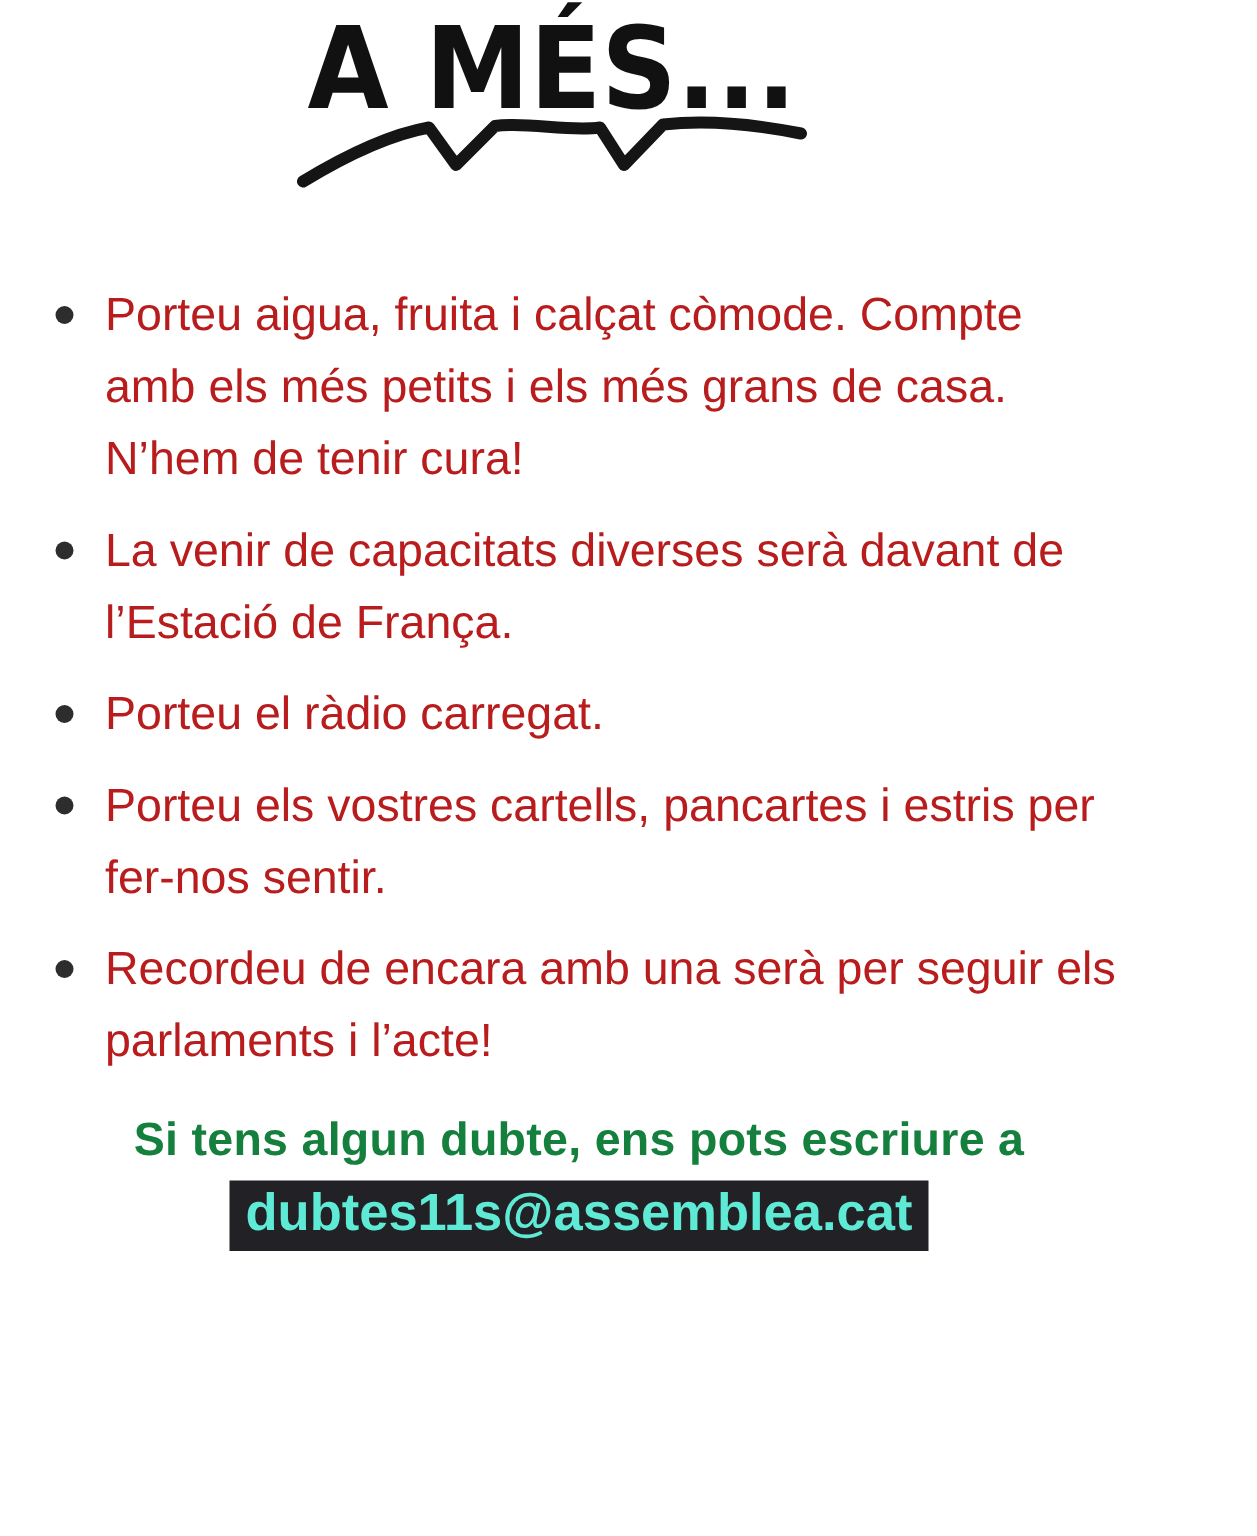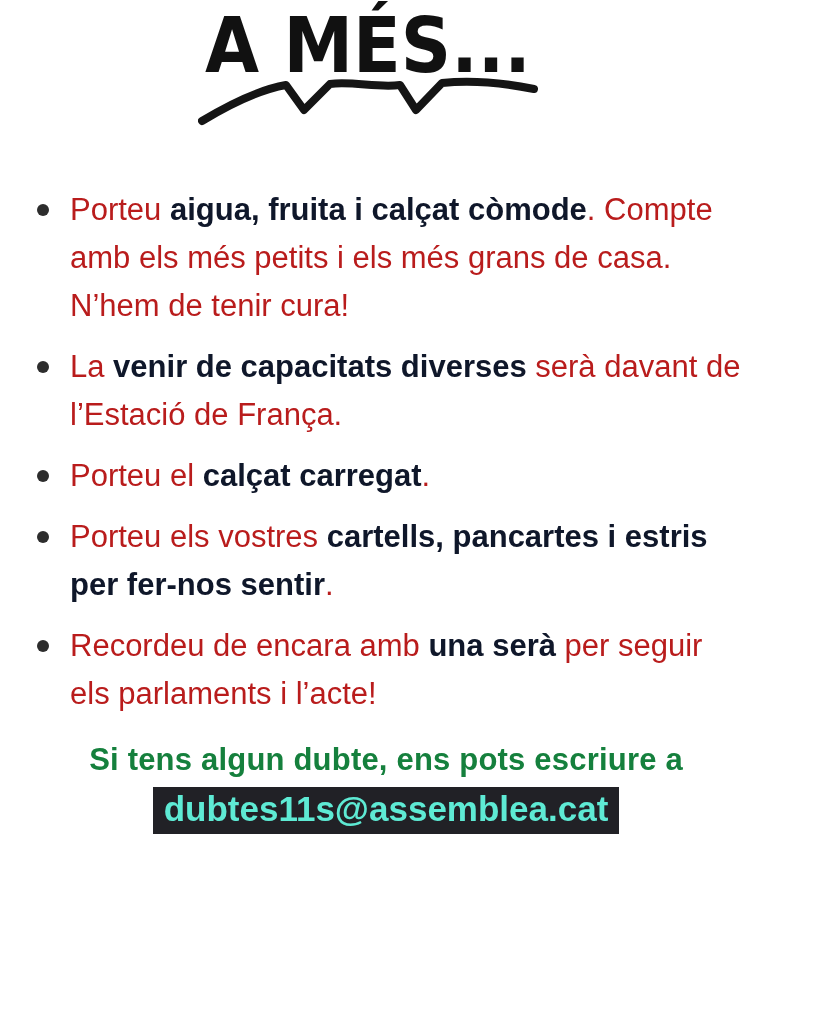--- a/index.html
+++ b/index.html
@@ -35,21 +35,21 @@
     line-height:48px;
     color:#3d3d3d;
   }
   .bullet-item { position:relative; padding-left:33px; margin:0 0 13px 0; }
   .dot {
     position:absolute; left:0; top:18px;
     width:12px; height:12px; border-radius:50%;
     background:#2d2d2d;
   }
   .seg-regular { font-weight:400; color:#b91c1c; }
-  .seg-bold { font-weight:700; color:#0f172a; }
+  .seg-bold { font-weight:400; color:#b91c1c; }
   .seg-link { font-weight:700; color:#9b9b9b; }
   .footer { text-align:center; margin-top:24px; }
   .footer-prompt {
     font-size:31px;
     font-weight:700;
     color:#15803d;
     letter-spacing:0.2px;
   }
   .email-highlight {
     display:inline-block;
@@ -71,21 +71,21 @@
   <div class="header">
     <h1 class="title">A MÉS...</h1>
     <svg class="squiggle" width="340" height="52" viewBox="0 0 340 52" fill="none">
       <path d="M4,45 C32,28 60,14 88,9 L106,34 L132,8 C154,5 180,12 202,9 L218,34 L244,7 C272,4 306,7 336,13" stroke="#151515" stroke-width="8" stroke-linecap="round" stroke-linejoin="round" fill="none"></path>
     </svg>
   </div>
 
   <ul class="bullet-list">
       <li class="bullet-item"><span class="dot"></span><span><span class="seg-regular">Porteu </span><span class="seg-bold">aigua, fruita i calçat còmode</span><span class="seg-regular">. Compte amb els més petits i els més grans de casa. N’hem de tenir cura!</span></span></li>
       <li class="bullet-item"><span class="dot"></span><span><span class="seg-regular">La </span><span class="seg-bold">venir de capacitats diverses</span><span class="seg-regular"> serà davant de l’Estació de França.</span></span></li>
-      <li class="bullet-item"><span class="dot"></span><span><span class="seg-regular">Porteu el </span><span class="seg-bold">calçat carregat</span><span class="seg-regular">.</span></span></li>
+      <li class="bullet-item"><span class="dot"></span><span><span class="seg-regular">Porteu el </span><span class="seg-bold">ràdio carregat</span><span class="seg-regular">.</span></span></li>
       <li class="bullet-item"><span class="dot"></span><span><span class="seg-regular">Porteu els vostres </span><span class="seg-bold">cartells, pancartes i estris per fer-nos sentir</span><span class="seg-regular">.</span></span></li>
       <li class="bullet-item"><span class="dot"></span><span><span class="seg-regular">Recordeu de encara amb </span><span class="seg-bold">una serà</span><span class="seg-regular"> per seguir els parlaments i l’acte!</span></span></li>
     </ul>
 
   <div class="footer">
     <div class="footer-prompt">Si tens algun dubte, ens pots escriure a</div>
     <a class="email-highlight">dubtes11s@assemblea.cat</a>
   </div>
 
 </div>

